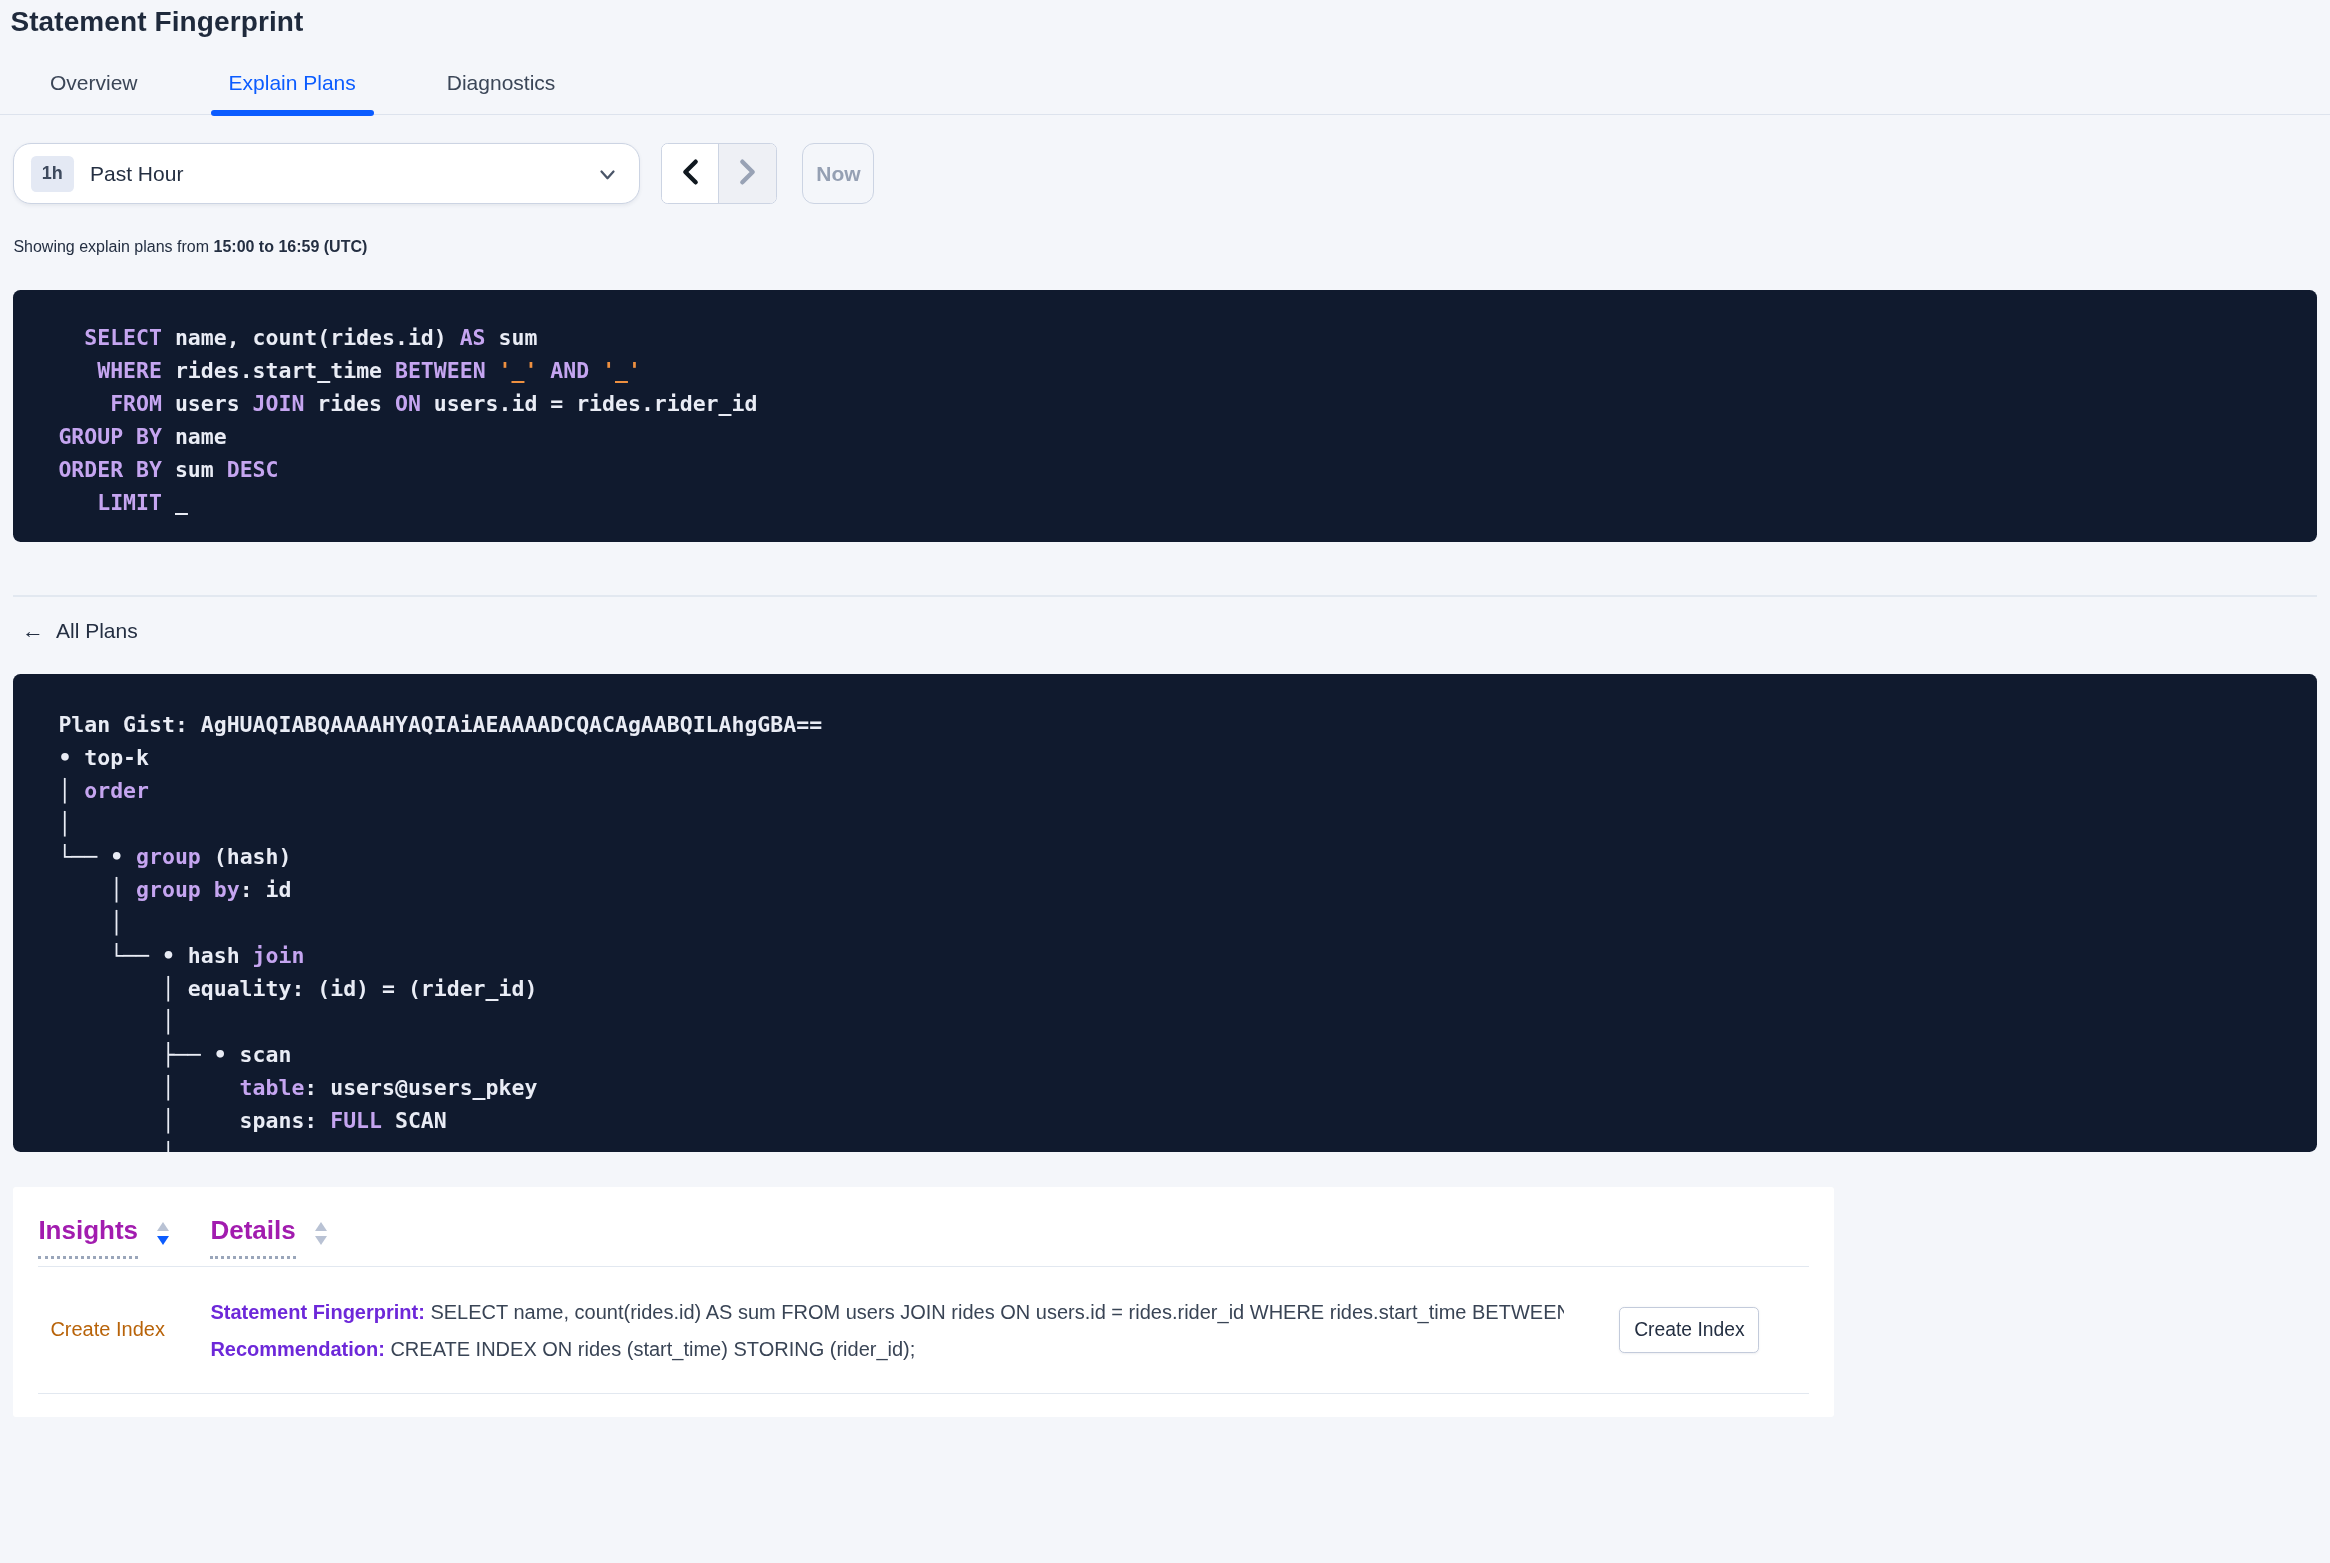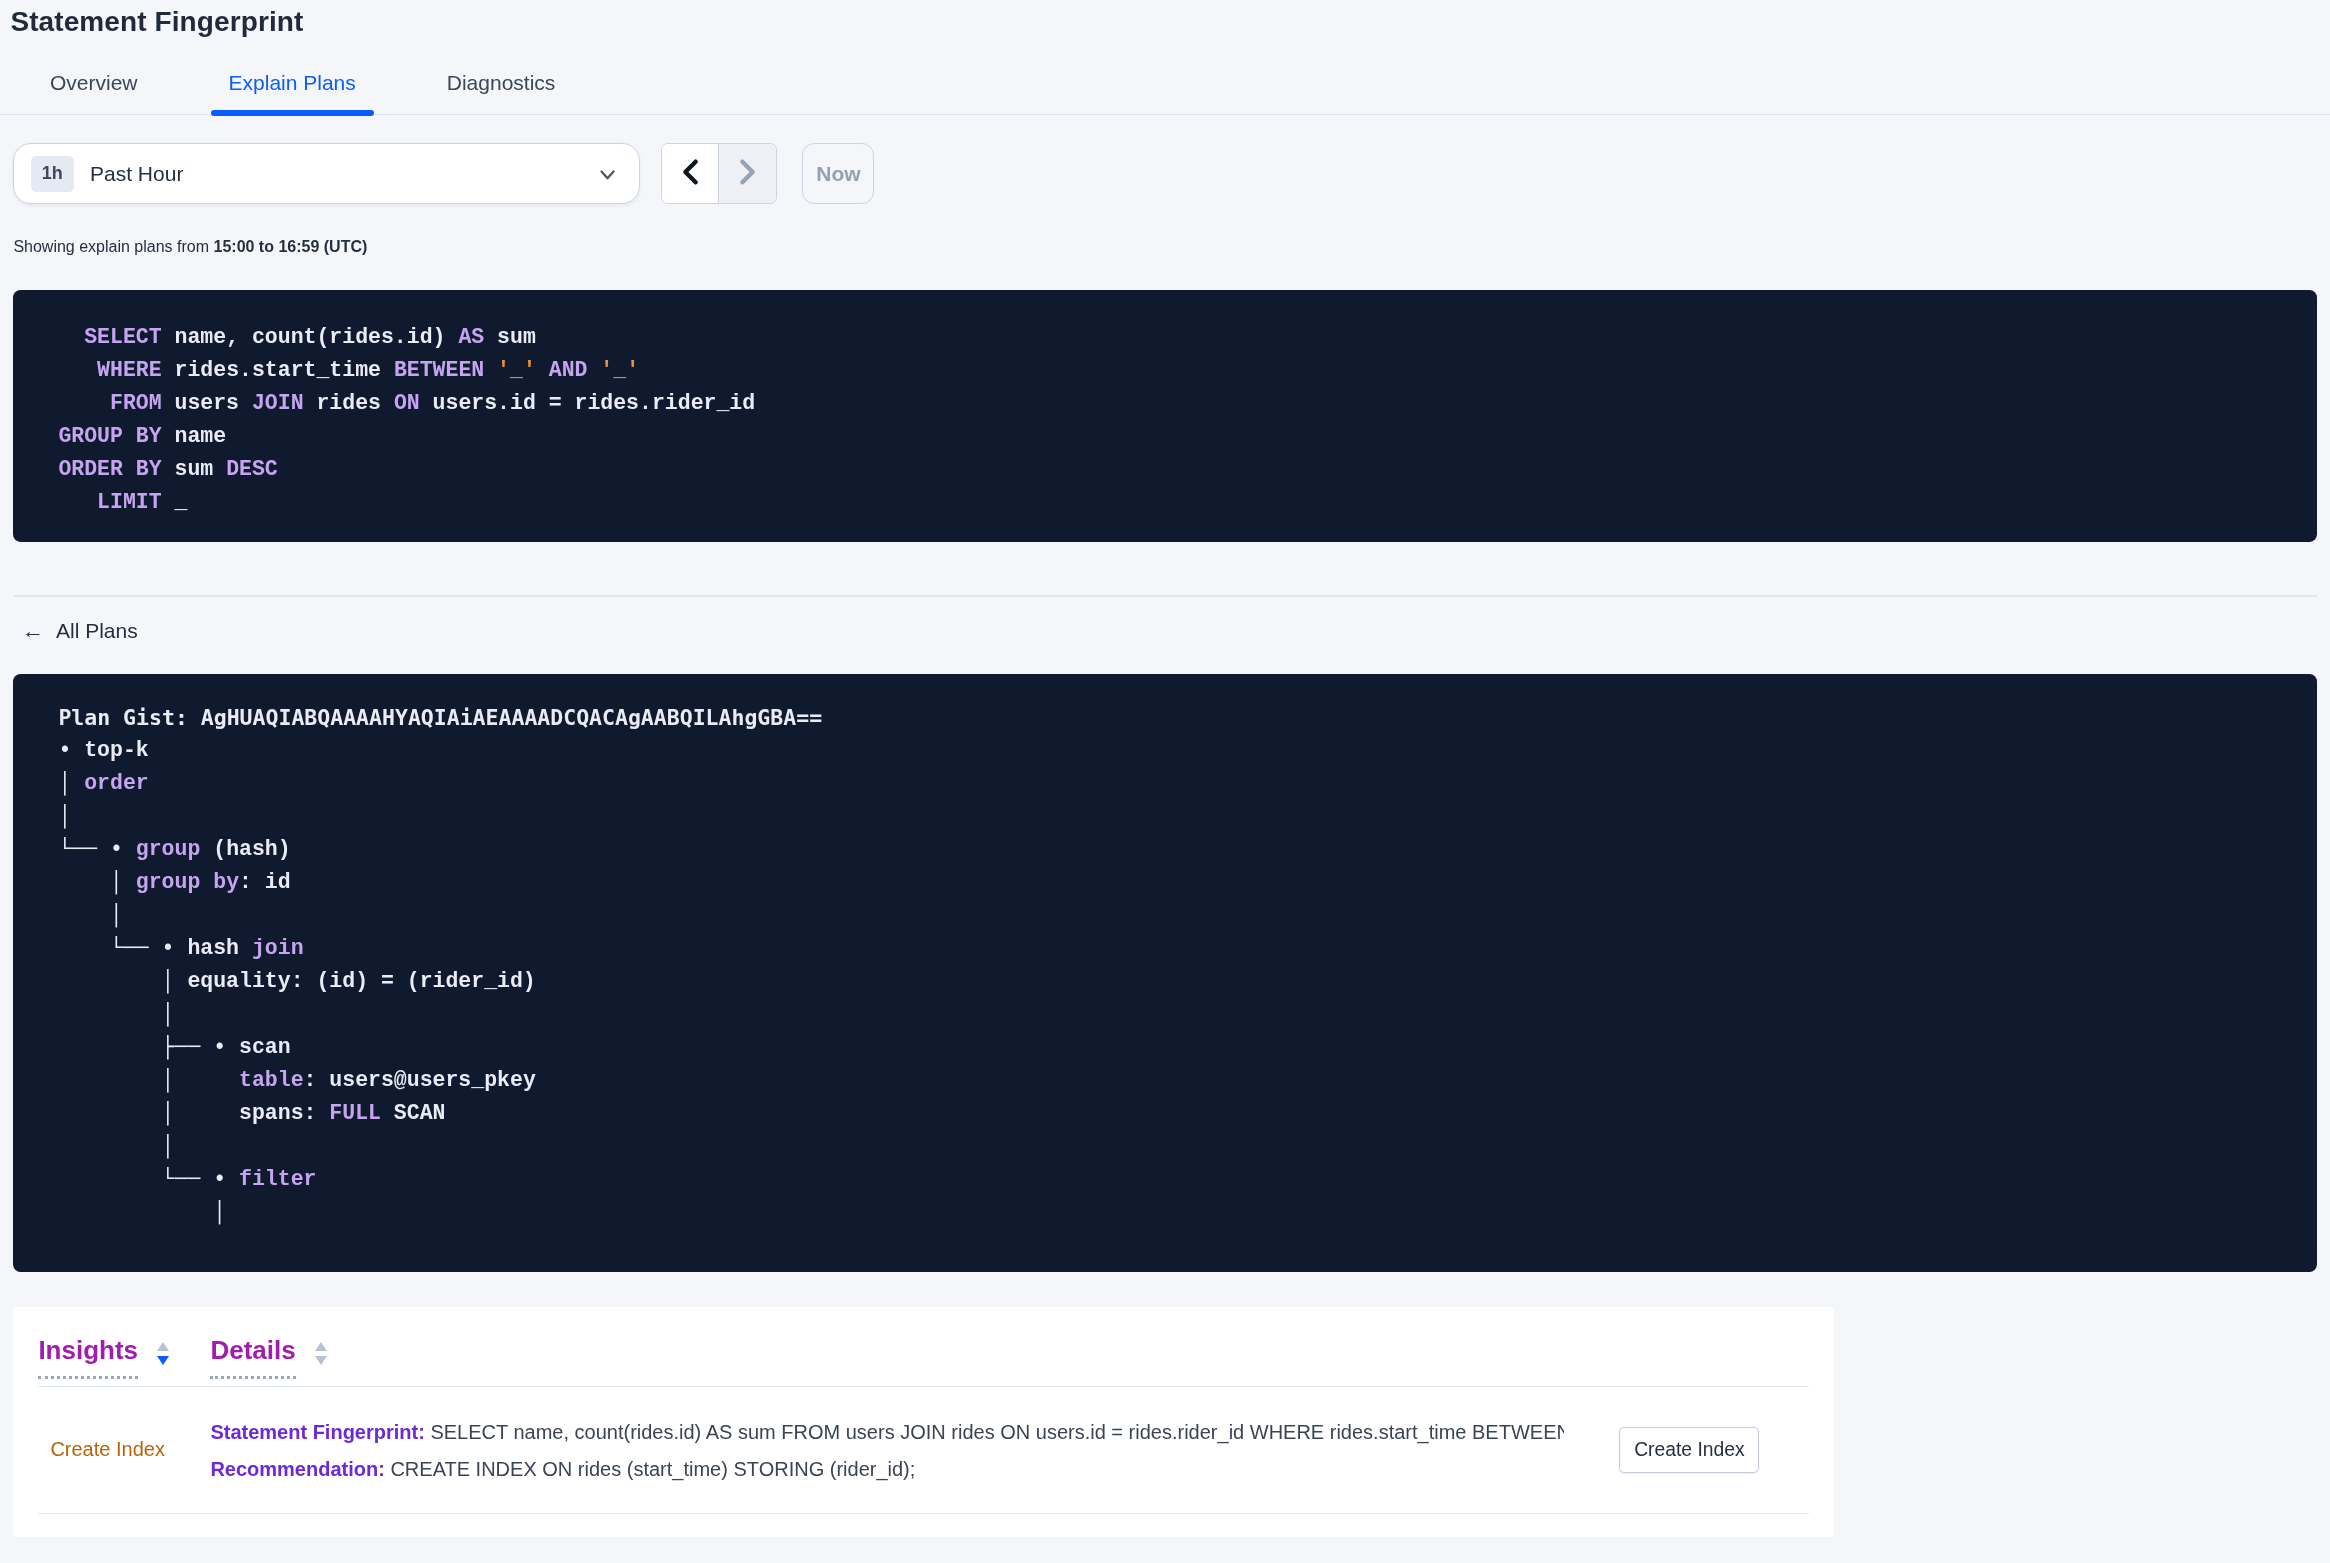--- a/index.html
+++ b/index.html
@@ -74,23 +74,23 @@
   
   .code-box {
     margin:34px 13.4px 0 13.4px;
     background:#101a2e; border-radius:7.4px;
     font-family:"DejaVu Sans Mono", monospace;
     font-weight:700; font-size:21.5px;
     overflow:hidden;
   }
   .sql-box   { height:252px; padding:31px 22px 0 45px; }
   .sql-box .code-line { line-height:33px; }
-  .gist-box  { margin-top:31px; height:598px; padding:27px 22px 0 45px; }
+  .gist-box  { margin-top:31px; height:478px; padding:34px 22px 0 45px; }
   .gist-box .code-line, .gist-line { line-height:33px; }
-  .code-line { white-space:pre;font-family:Liberation Mono, monospace; }
+  .code-line { white-space:pre; }
   .gist-line { color:#e9ecf5; white-space:pre; }
   .tk-k { color:#c5a5f0; }
   .tk-w { color:#e9ecf5; }
   .tk-o { color:#ee9040; }
 
   .section-divider { height:1.5px; background:#e2e8f0; margin:53px 13.4px 0 13.4px; }
 
   .all-plans {
     display:inline-flex; align-items:center; gap:12px;
     margin:22px 0 0 22px; font-size:21px; color:#242f42; cursor:pointer;

